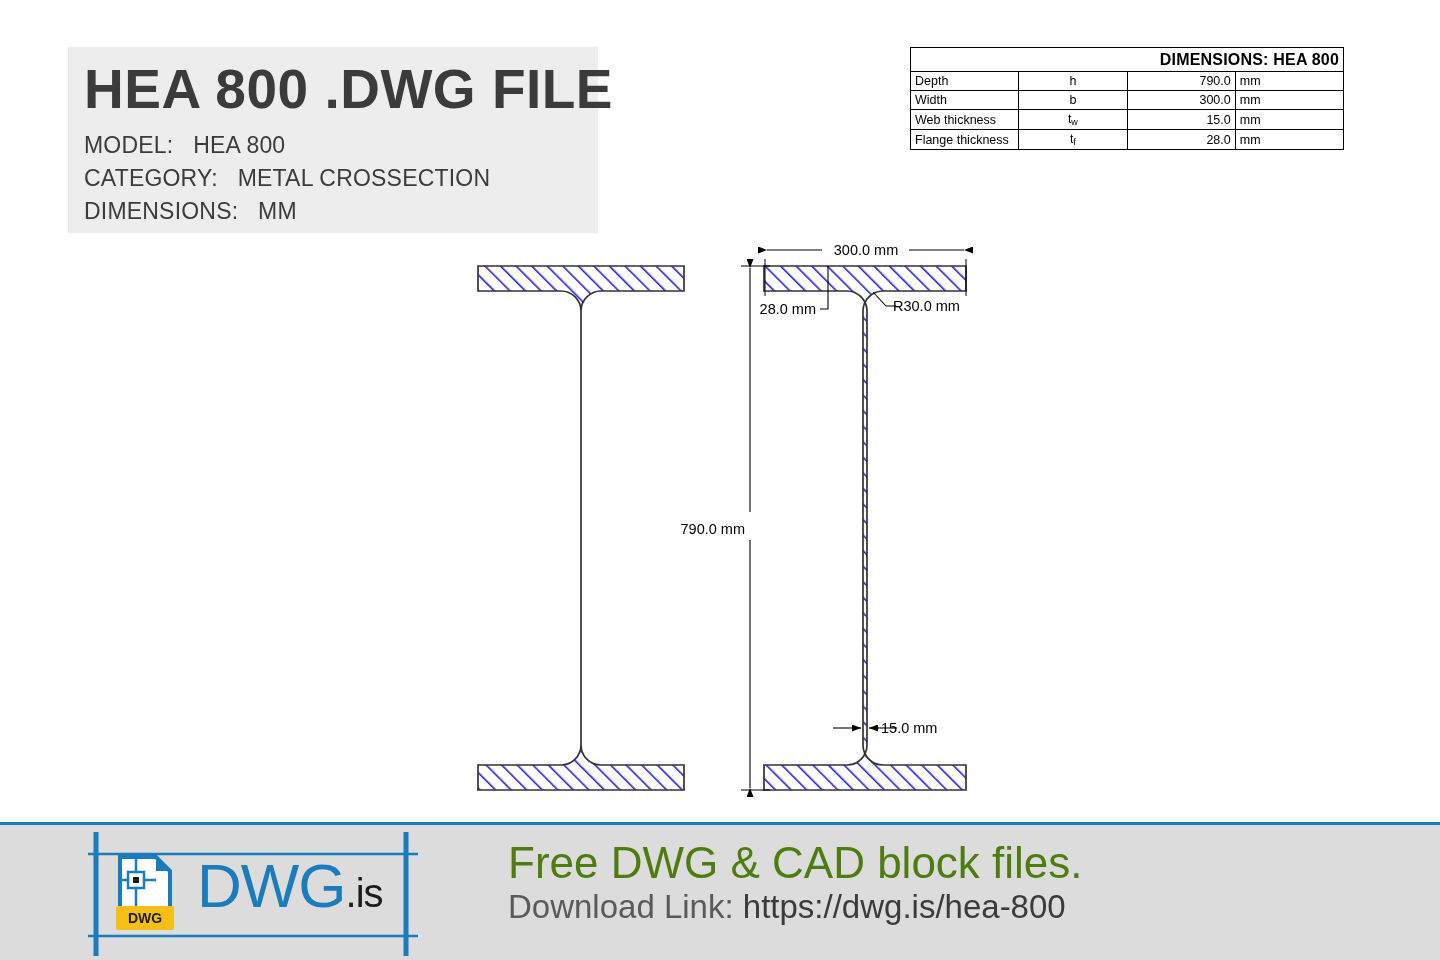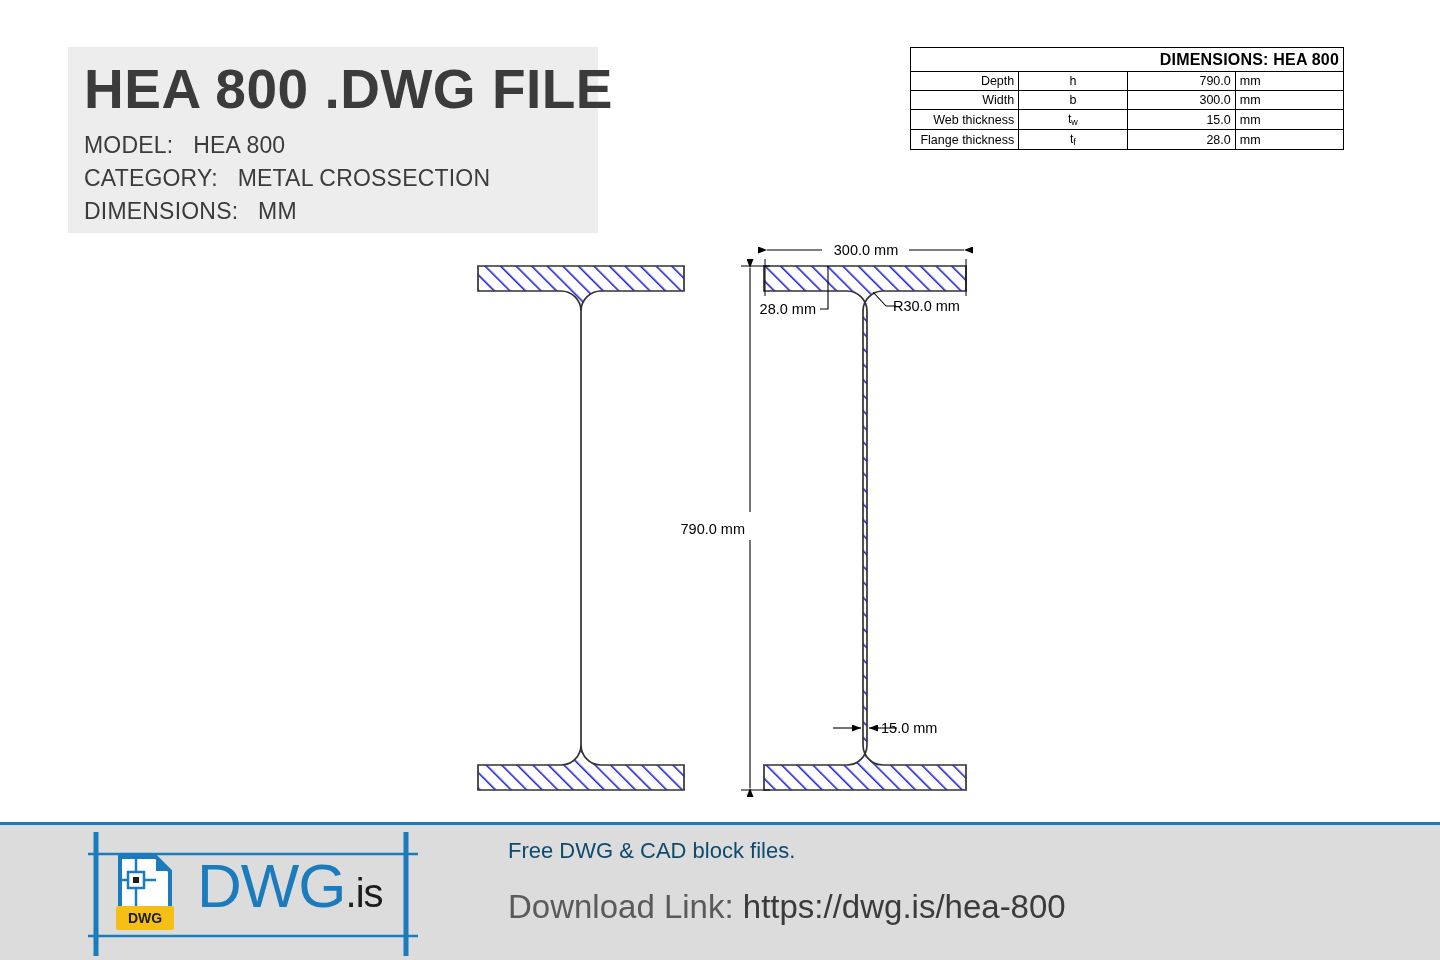--- a/index.html
+++ b/index.html
@@ -68,21 +68,21 @@
     height: 18px;
     box-sizing: border-box;
   }
   table.dimtable thead th {
     text-align: right;
     font-size: 16px;
     font-weight: bold;
     height: 24px;
     letter-spacing: 0.2px;
   }
-  td.c-label  { text-align: right;  width: 268px; }
+  td.c-label  { text-align: left;  width: 268px; }
   td.c-symbol { text-align: center; width: 56px; }
   td.c-value  { text-align: right; width: 78px; padding-right: 5px; }
   td.c-unit   { text-align: left;  width: 32px; padding-left: 5px; }
   .sub { font-size: 9px; vertical-align: baseline; position: relative; top: 2px; }
 
   
   #drawing {
     position: absolute;
     left: 0;
     top: 0;
@@ -118,22 +118,22 @@
     line-height: 62px;
     color: #1a7bbd;
     white-space: nowrap;
     margin-left: 19px;
   }
   #brand-text .tld { color: #1c1c1c; font-size: 40px; }
   #footer-line1 {
     position: absolute;
     left: 508px;
     top: 838px;
-    font-size: 22px;
-    color: #0c4a6e;
+    font-size: 44px;
+    color: #4d7c0f;
     white-space: nowrap;
   }
   #footer-line2 {
     position: absolute;
     left: 508px;
     top: 888px;
     font-size: 33px;
     color: #5a5a5a;
     white-space: nowrap;
   }

